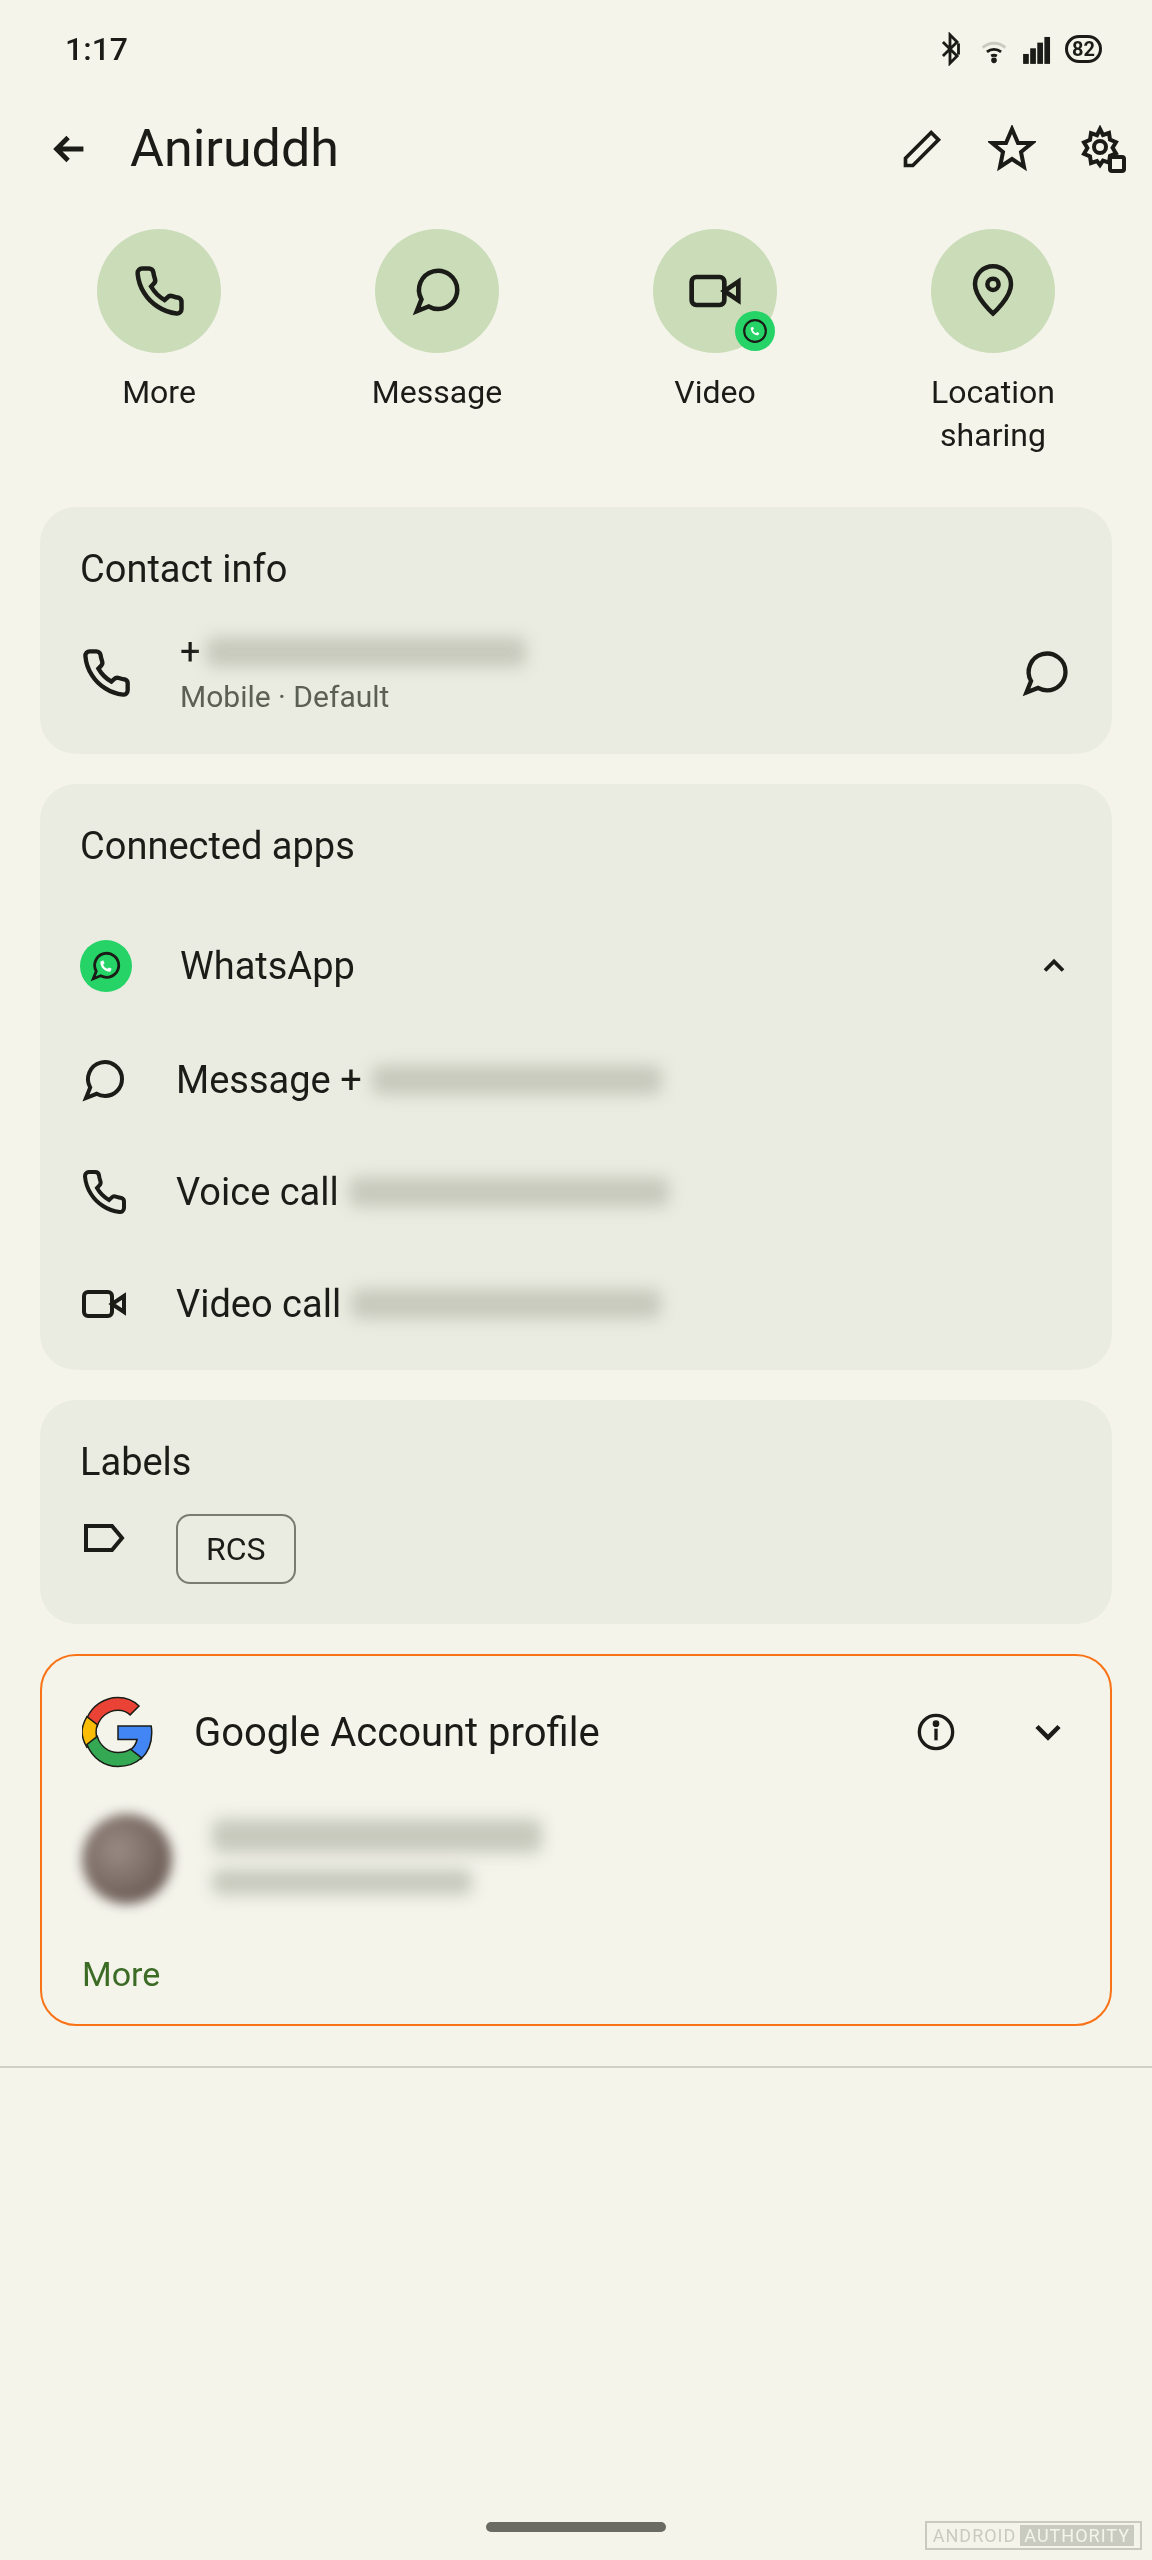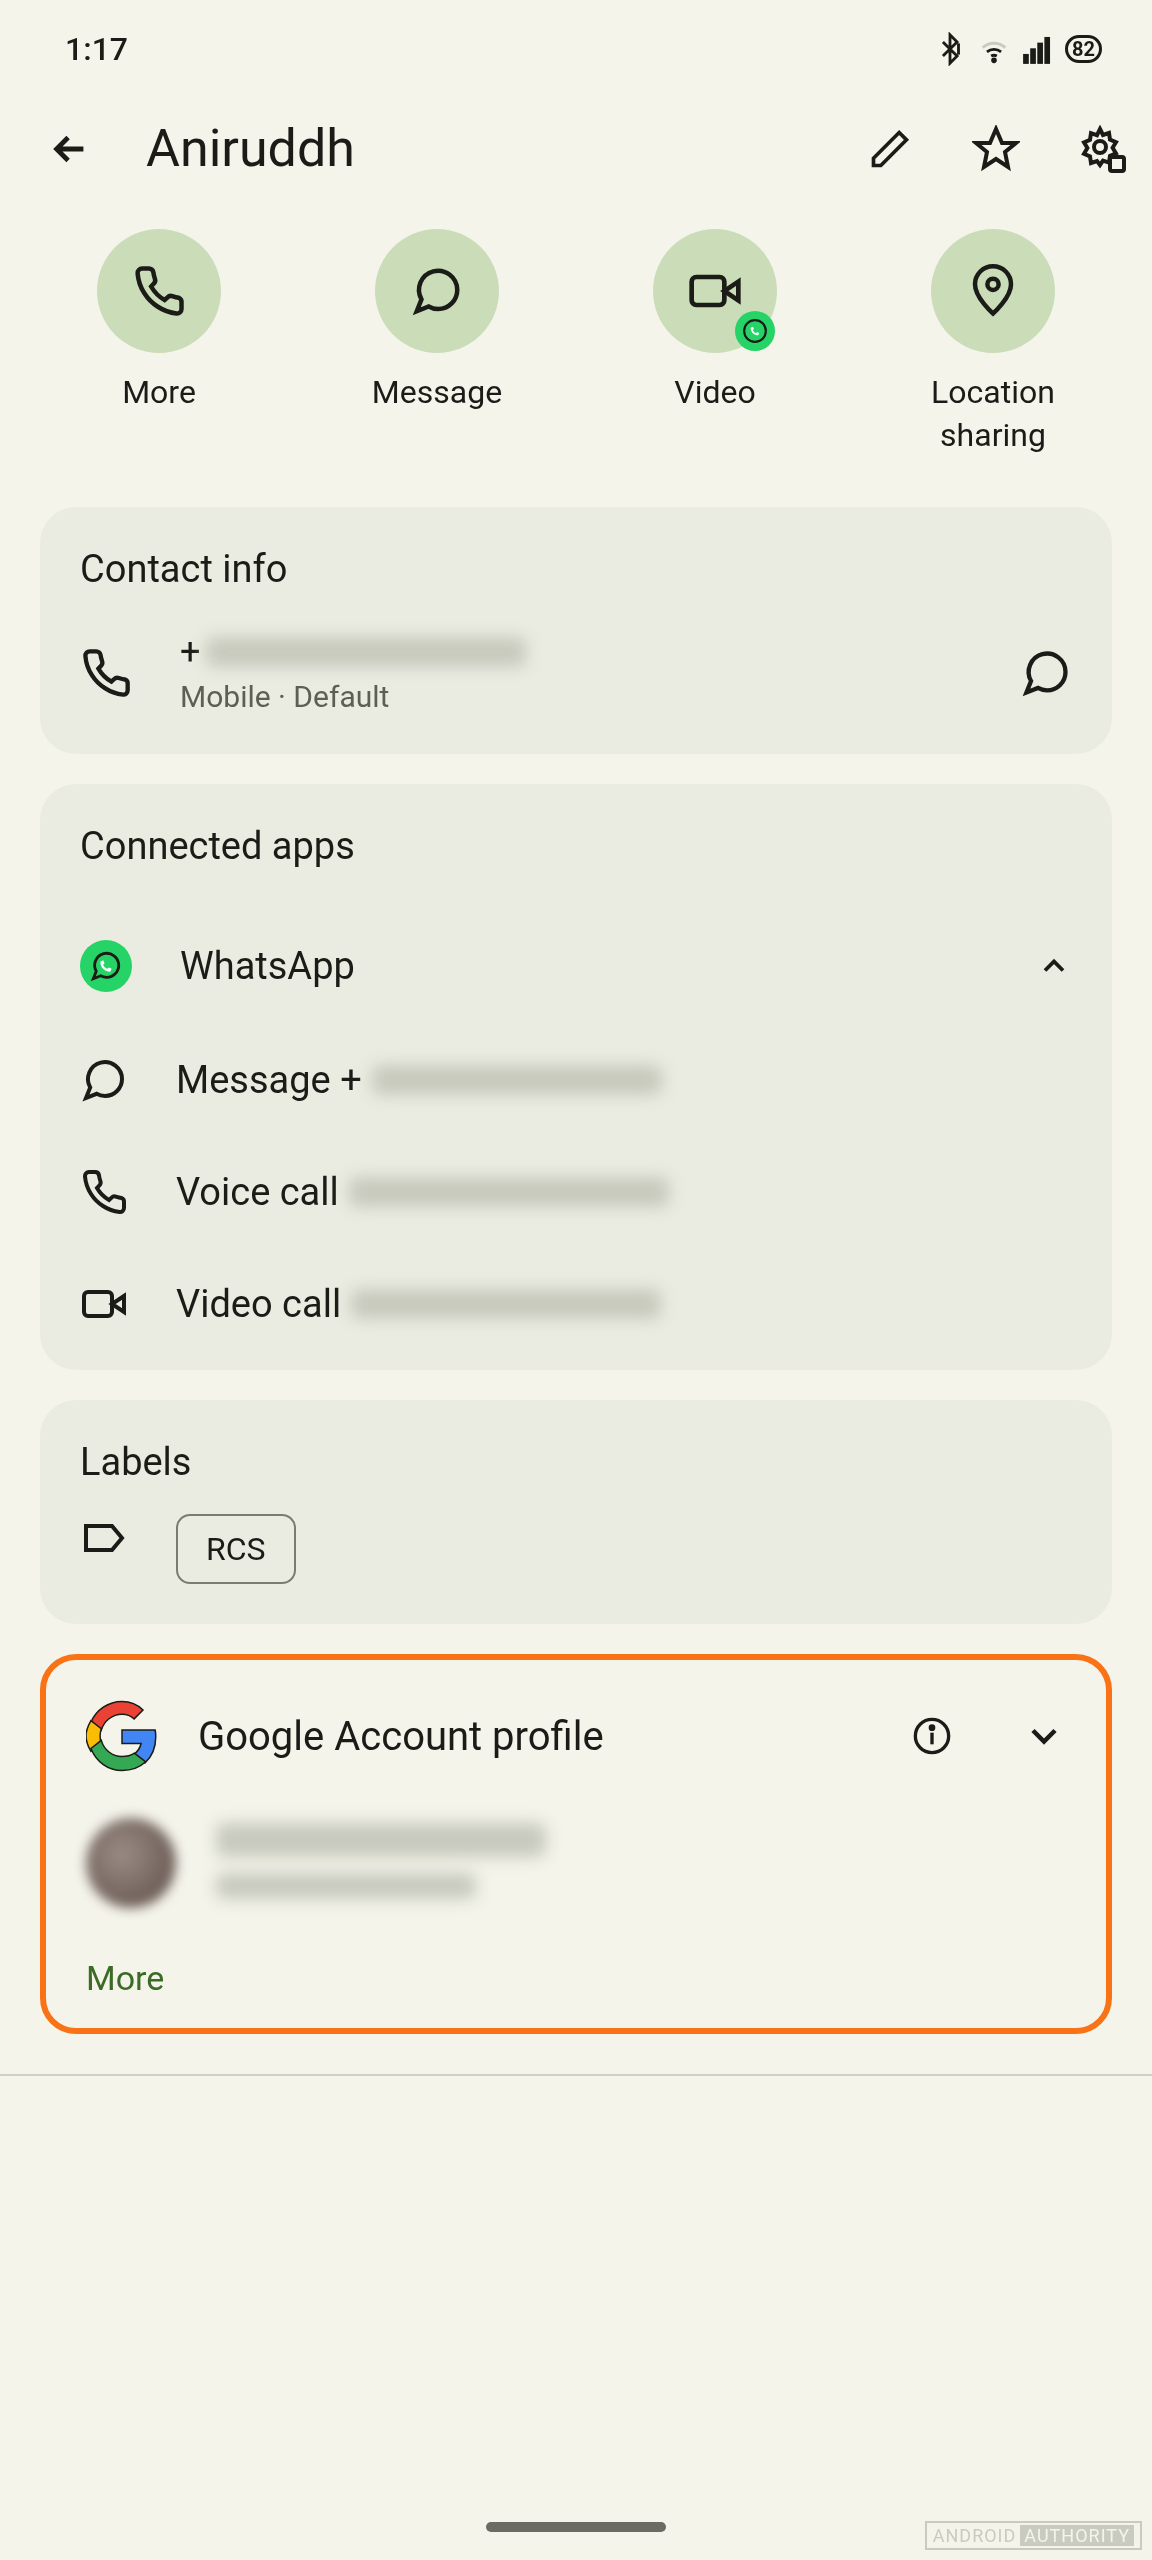--- a/index.html
+++ b/index.html
@@ -27,21 +27,21 @@
     border-radius: 14px;
     padding: 1px 4px;
     font-size: 20px;
     font-weight: 700;
     line-height: 1;
   }
   .header {
     display: flex;
     align-items: center;
     padding: 40px 20px 20px 40px;
-    gap: 46px;
+    gap: 30px;
   }
   .header-title {
     font-size: 52px;
     font-weight: 400;
     flex: 1;
   }
   .icon-btn {
     width: 60px; height: 60px;
     display: flex; align-items: center; justify-content: center;
   }
@@ -97,21 +97,21 @@
   .label-chip {
     border: 2px solid #7a7c71;
     border-radius: 14px;
     padding: 14px 28px;
     font-size: 32px;
     display: inline-block;
   }
   .labels-row { display: flex; align-items: flex-start; gap: 48px; margin-top: 30px; }
   .google-card {
     margin: 10px 40px 30px 40px;
-    border: 6px solid #f97316;
+    border: 2px solid #f97316;
     border-radius: 36px;
     padding: 40px 40px 30px 40px;
   }
   .g-header { display:flex; align-items:center; gap: 40px; }
   .g-title { font-size: 40px; flex:1; }
   .g-body { display:flex; align-items:center; gap: 40px; margin-top: 46px; }
   .g-avatar {
     width: 90px; height:90px; border-radius:50%;
     background: radial-gradient(circle at 40% 40%, #9a8c85, #5a4a44);
     filter: blur(6px);

